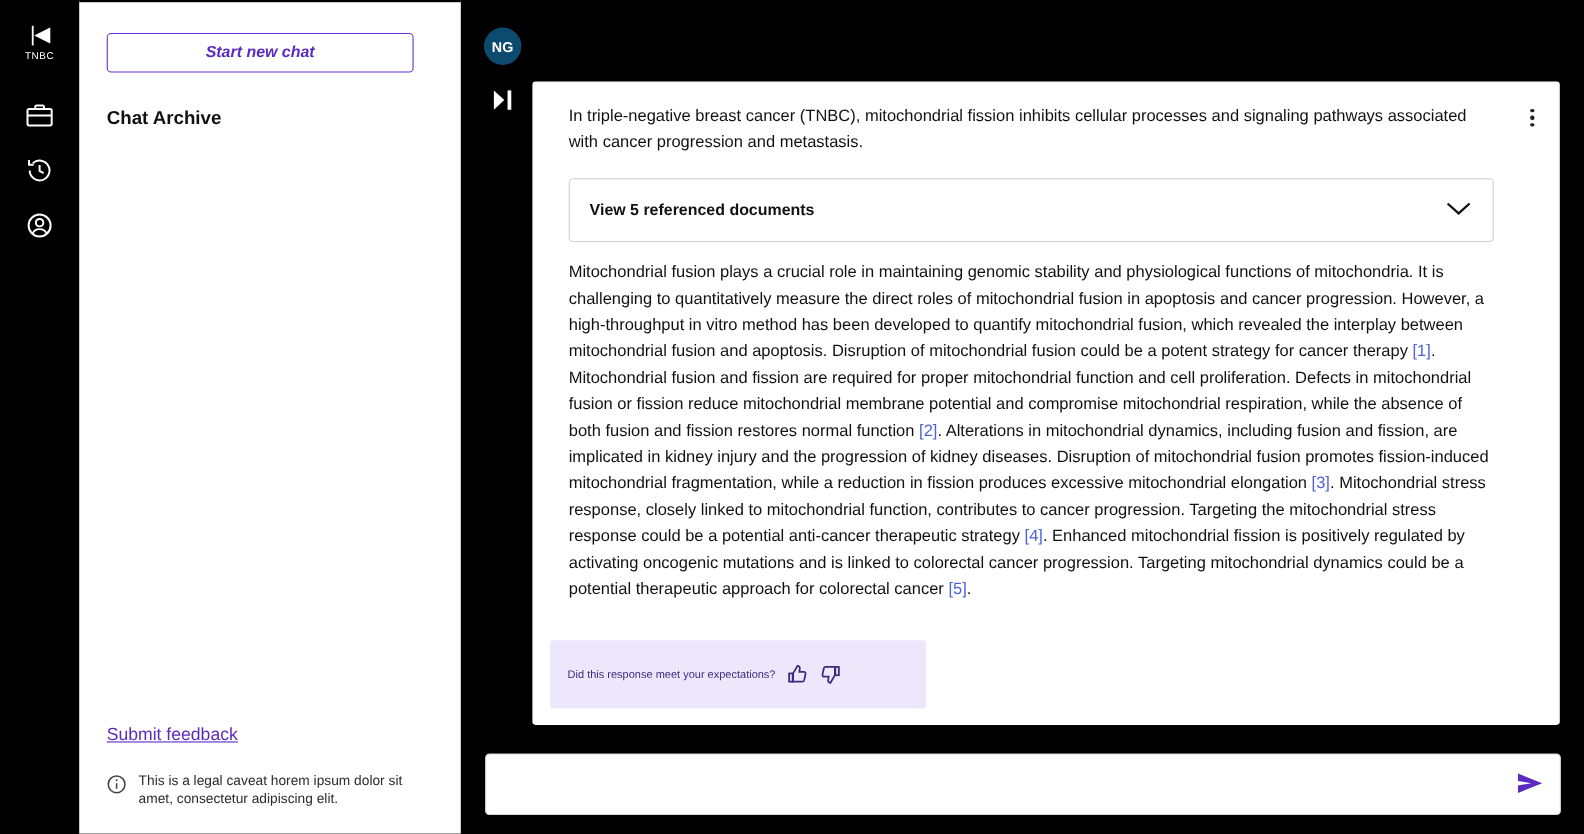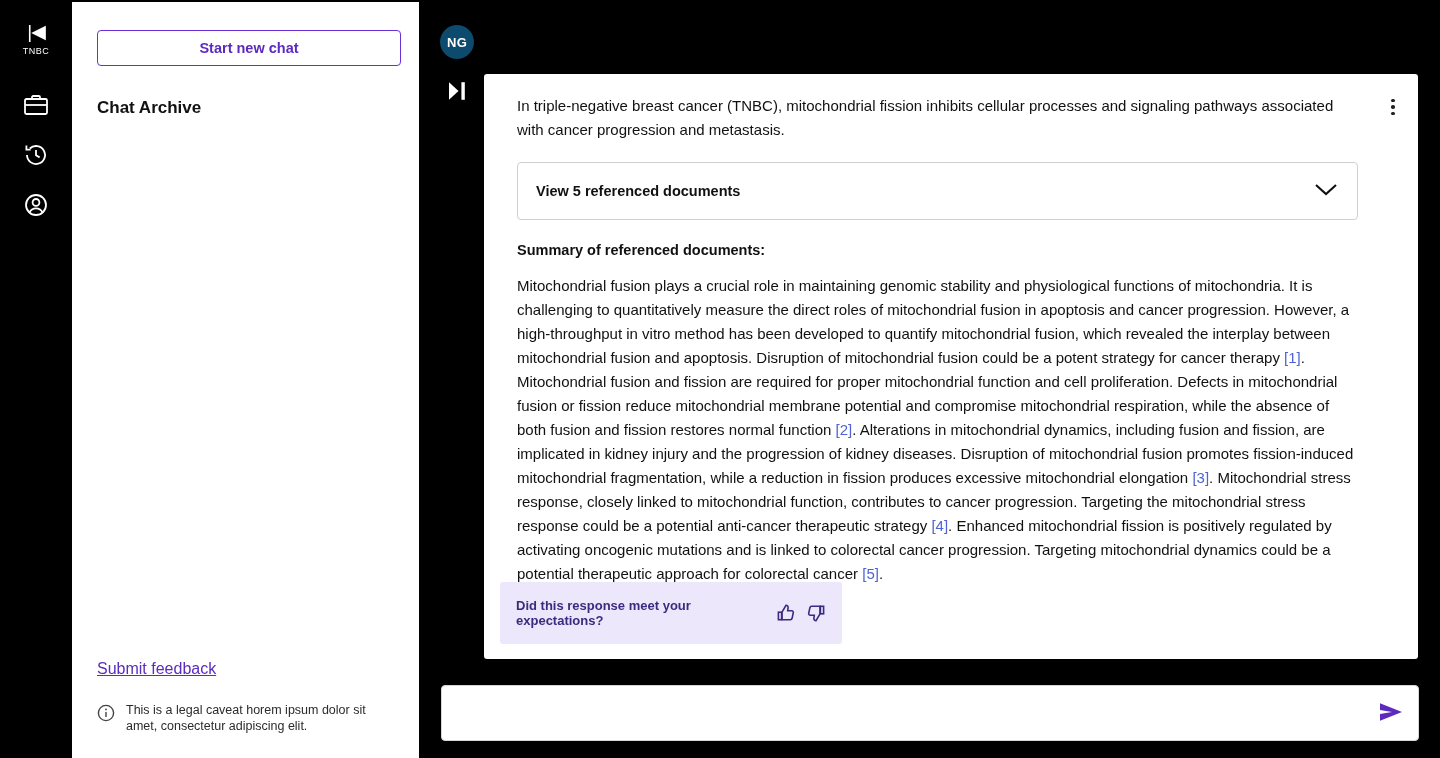--- a/index.html
+++ b/index.html
@@ -59,29 +59,30 @@
     width: 347px;
     flex: 0 0 347px;
     height: 758px;
     background: #ffffff;
     position: relative;
     border-top: 2px solid #000;
   }
   .new-chat-btn {
     position: absolute;
     left: 25px; top: 28px;
-    width: 304px; height: 36px;
+    width: 279px; height: 36px;
     border: 1px solid #6a2fd6;
     border-radius: 4px;
     background: #ffffff;
     color: #5b2bbf;
     font-size: 14.5px;
     font-weight: bold;
     cursor: pointer;
     font-family: "Liberation Sans", sans-serif;
+    font-style: italic;
   }
   .archive-title {
     position: absolute;
     left: 25px; top: 96px;
     font-size: 17px;
     font-weight: bold;
     color: #111;
   }
   .chat-item {
     position: absolute;
@@ -218,22 +219,22 @@
     width: 342px;
     height: 62px;
     background: #ece7fa;
     border-radius: 3px;
     display: flex;
     align-items: center;
     padding: 0 16px;
     gap: 10px;
   }
   .rating .rating-text {
-    font-size: 13px;
-    font-weight: bold;
+    font-size: 10px;
+    font-weight: normal;
     color: #3d2a80;
   }
   .thumb {
     cursor: pointer;
     display: flex; align-items: center;
   }
 
   
   .composer {
     position: absolute;
@@ -346,21 +347,20 @@
 
         <div class="ref-toggle">
           <span class="ref-label">View 5 referenced documents</span>
           <span>
             <svg width="26" height="16" viewBox="0 0 26 16" fill="none" stroke="#111" stroke-width="2.1">
               <path d="M3 4l10 9 10-9"></path>
             </svg>
           </span>
         </div>
 
-        <div class="summary-head">Summary of referenced documents:</div>
 
         <div class="summary-body">
           <span>Mitochondrial fusion plays a crucial role in maintaining genomic stability and physiological functions of mitochondria. It is challenging to quantitatively measure the direct roles of mitochondrial fusion in apoptosis and cancer progression. However, a high-throughput in vitro method has been developed to quantify mitochondrial fusion, which revealed the interplay between mitochondrial fusion and apoptosis. Disruption of mitochondrial fusion could be a potent strategy for cancer therapy </span><span class="cit">[1]</span><span>. Mitochondrial fusion and fission are required for proper mitochondrial function and cell proliferation. Defects in mitochondrial fusion or fission reduce mitochondrial membrane potential and compromise mitochondrial respiration, while the absence of both fusion and fission restores normal function </span><span class="cit">[2]</span><span>. Alterations in mitochondrial dynamics, including fusion and fission, are implicated in kidney injury and the progression of kidney diseases. Disruption of mitochondrial fusion promotes fission-induced mitochondrial fragmentation, while a reduction in fission produces excessive mitochondrial elongation </span><span class="cit">[3]</span><span>. Mitochondrial stress response, closely linked to mitochondrial function, contributes to cancer progression. Targeting the mitochondrial stress response could be a potential anti-cancer therapeutic strategy </span><span class="cit">[4]</span><span>. Enhanced mitochondrial fission is positively regulated by activating oncogenic mutations and is linked to colorectal cancer progression. Targeting mitochondrial dynamics could be a potential therapeutic approach for colorectal cancer </span><span class="cit">[5]</span><span>.</span>
         </div>
       </div>
 
       <div class="rating">
         <span class="rating-text">Did this response meet your expectations?</span>
         <span class="thumb">
           <svg width="20" height="20" viewBox="0 0 20 20" fill="none" stroke="#3d2a80" stroke-width="1.6">

